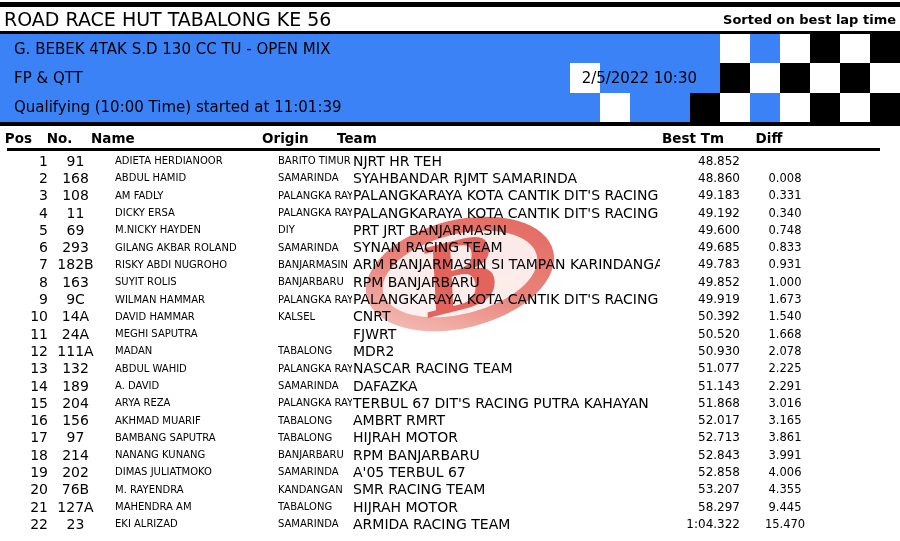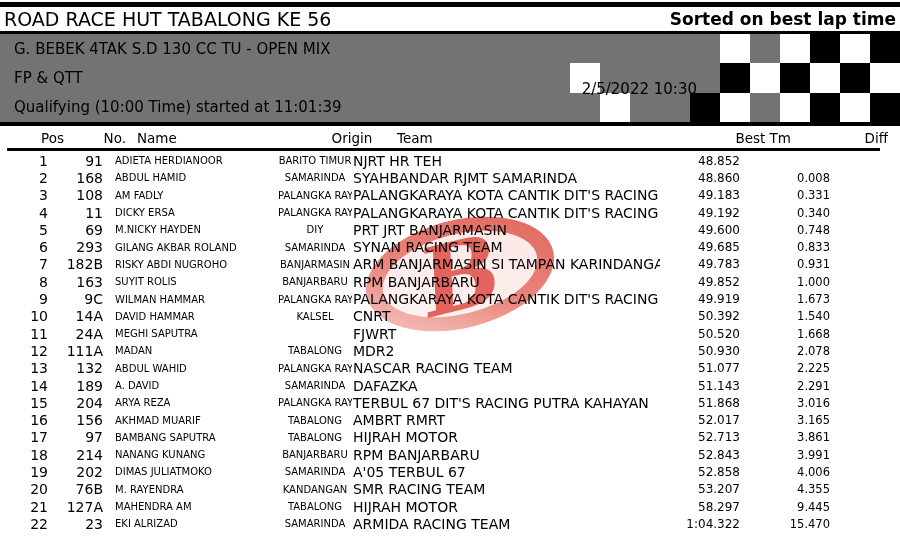--- a/index.html
+++ b/index.html
@@ -8,53 +8,53 @@
     font-family:"DejaVu Sans","Liberation Sans",sans-serif;
   }
   .page{position:relative;width:900px;height:541px;}
 
   
   .topbar{position:absolute;left:0;top:2px;width:900px;height:5px;background:#000;}
   .titleband{position:absolute;left:0;top:7px;width:900px;height:24px;
     display:flex;justify-content:space-between;align-items:center;
     padding:0 4px;box-sizing:border-box;}
   .title{font-size:19px;letter-spacing:0;}
-  .sorted{font-size:17px;font-weight:bold;}
+  .sorted{font-size:13px;font-weight:bold;}
   .line2{position:absolute;left:0;top:31px;width:900px;height:3px;background:#000;}
 
   
-  .graybox{position:absolute;left:0;top:34px;width:900px;height:88px;background:#737373;overflow:hidden;}
+  .graybox{position:absolute;left:0;top:34px;width:900px;height:88px;background:#3b82f6;overflow:hidden;}
   .line3{position:absolute;left:0;top:122px;width:900px;height:4px;background:#000;}
   .flag{position:absolute;right:0;top:0;width:330px;height:88px;
     display:grid;grid-template-columns:repeat(11,30px);grid-auto-rows:29.34px;}
   .fcell{width:30px;}
   .fb{background:#000;} .fw{background:#fff;} .fg{background:transparent;}
   .gb-text{position:absolute;font-size:15px;white-space:nowrap;z-index:2;}
   .gb-l1{left:14px;top:6px;} .gb-l2{left:14px;top:35px;} .gb-l3{left:14px;top:64px;}
-  .gb-r1{right:203px;top:6px;text-align:right;} .gb-r2{right:203px;top:35px;text-align:left;margin-top:11px;}
+  .gb-r1{right:203px;top:6px;text-align:right;} .gb-r2{right:203px;top:35px;text-align:left;}
 
   
   .watermark{position:absolute;left:360px;top:212px;z-index:1;pointer-events:none;}
 
   
-  .thead{position:absolute;left:36px;top:130px;width:810px;z-index:2;
+  .thead{position:absolute;left:4px;top:130px;width:810px;z-index:2;
     display:grid;grid-template-columns:28px 55px 175px 74px 308px 80px 90px;
-    font-weight:normal;font-size:13.5px;gap:7px;}
+    font-weight:bold;font-size:13.5px;}
   .headline{position:absolute;left:7px;top:148px;width:873px;height:3px;background:#000;}
   .tbody{position:absolute;left:20px;top:152px;width:810px;z-index:2;}
   .trow{display:grid;grid-template-columns:28px 55px 175px 74px 308px 80px 90px;
     height:17.3px;align-items:center;}
   .cell{white-space:nowrap;overflow:hidden;}
   .c-pos{text-align:right;font-size:14px;}
-  .c-no{text-align:right;font-size:14px;}
+  .c-no{text-align:center;font-size:14px;}
   .c-name{padding-left:12px;font-size:10px;}
-  .c-origin{font-size:10px;text-align:center;}
+  .c-origin{font-size:10px;}
   .c-team{padding-left:1px;font-size:14px;}
   .c-best{text-align:right;font-size:12px;}
-  .c-diff{text-align:right;font-size:11.5px;}
+  .c-diff{text-align:center;font-size:11.5px;}
   .thead .c-pos{font-size:13.5px;}
   .thead .c-no{font-size:13.5px;}
   .thead .c-name{font-size:13.5px;padding-left:4px;}
   .thead .c-origin,.thead .c-team{font-size:13.5px;}
   .thead .c-best,.thead .c-diff{font-size:13.5px;}
 </style>
 </head>
 <body>
 
 <div class="page">

